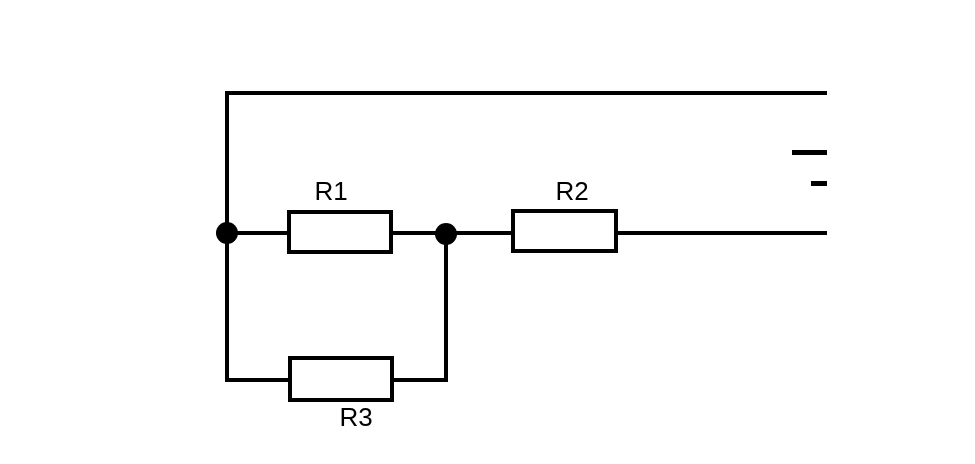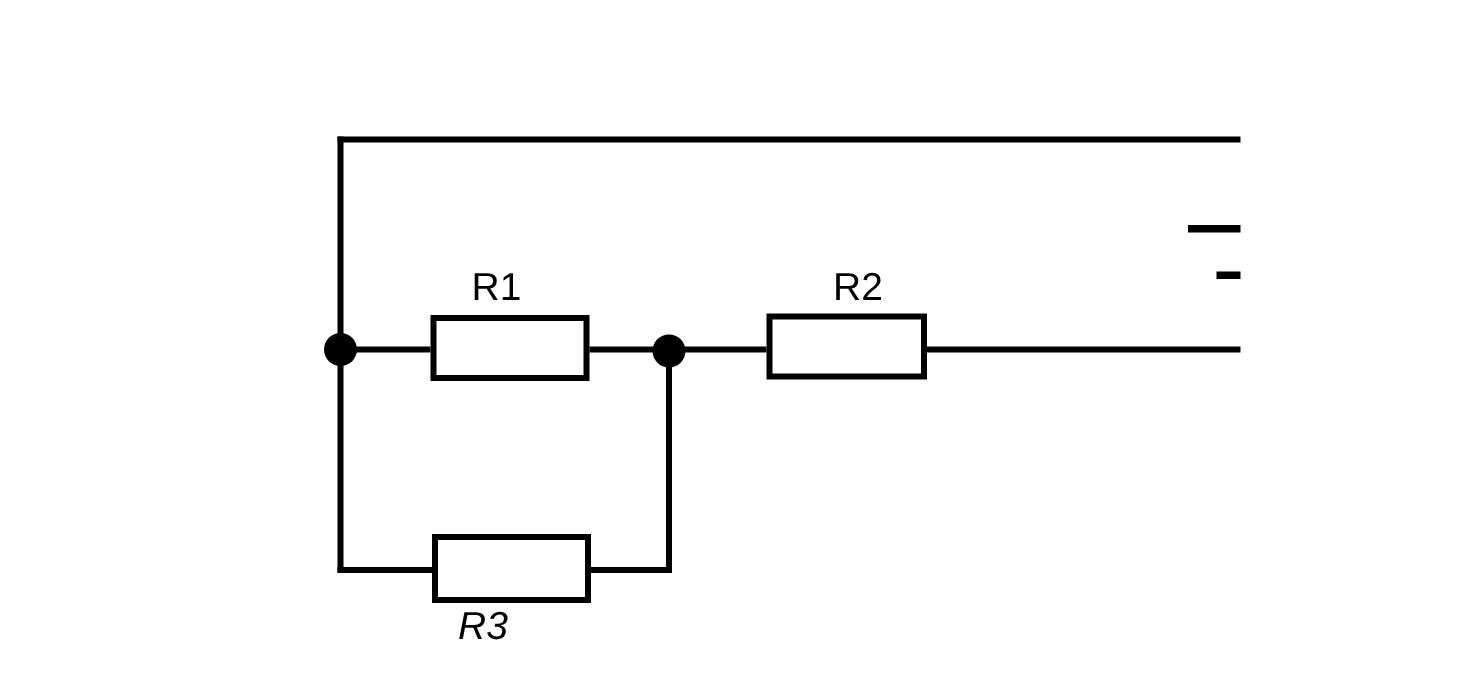--- a/index.html
+++ b/index.html
@@ -68,21 +68,21 @@
   .r3-box { left: 288px; top: 356px; width: 106px; height: 46px; }
 
   .dot-left   { left: 216px; top: 222px; }
   .dot-middle { left: 435px; top: 223px; }
 
   .plate-long  { left: 792px; top: 150px; width: 78px; height: 5px; }
   .plate-short { left: 811px; top: 181px; width: 40px; height: 5px; }
 
   .r1-label { left: 331px; top: 178px; }
   .r2-label { left: 553px; top: 178px; margin-left: 19px; }
-  .r3-label { left: 322px; top: 404px; font-style: italic; }
+  .r3-label { left: 356px; top: 404px; }
 </style>
 </head>
 <body>
 
 <div class="canvas">
 
   <div class="wire wire-top"></div>
   <div class="wire wire-left-vert"></div>
   <div class="wire wire-node1-r1"></div>
   <div class="wire wire-r1-node2"></div>

